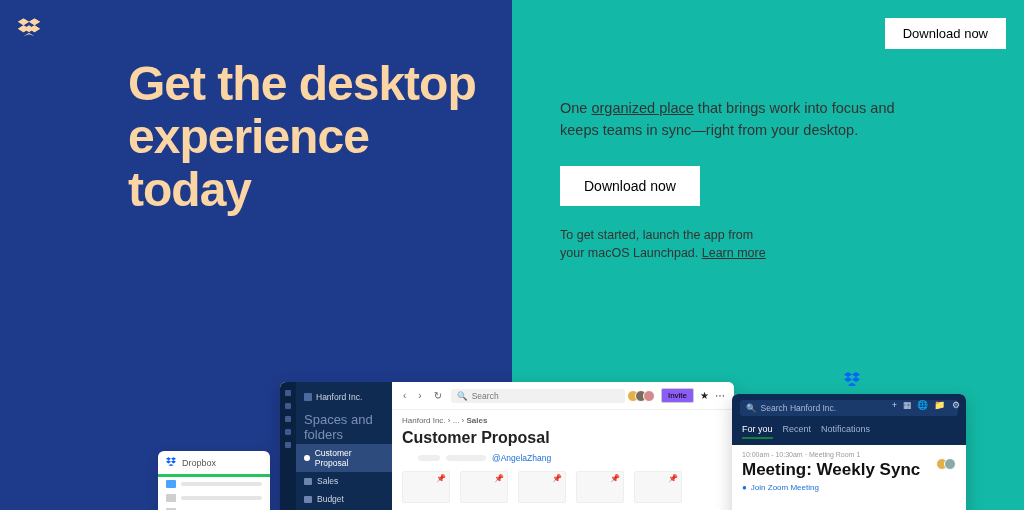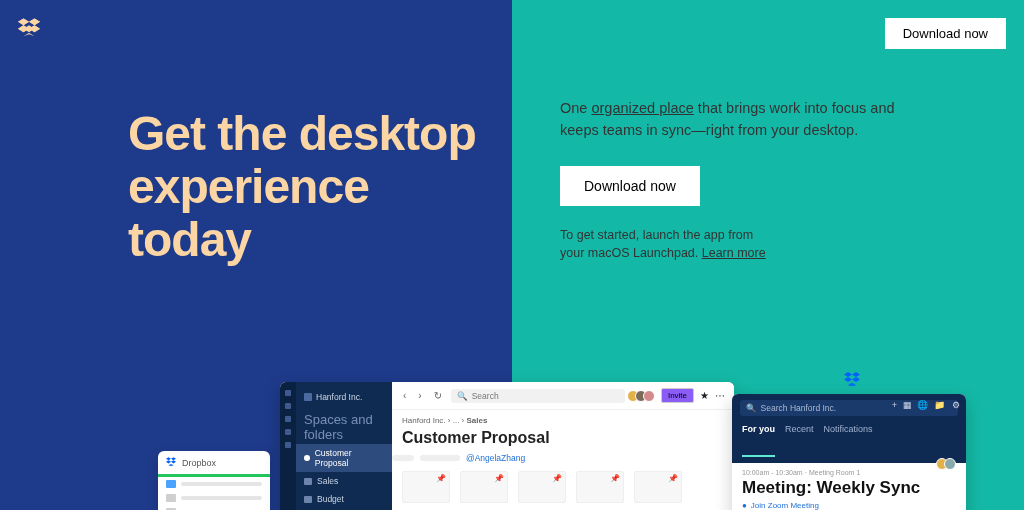--- a/index.html
+++ b/index.html
@@ -42,21 +42,21 @@
     padding: 8px 18px;
     font-size: 13px;
     font-weight: 500;
     cursor: pointer;
   }
   .hero-title {
     color: #fbd5a3;
     font-size: 48px;
     font-weight: 700;
     line-height: 1.1;
-    margin-top: 88px;
+    margin-top: 38px;
     margin-left: 108px;
     letter-spacing: -1px;
   }
   .right-copy {
     margin-top: 74px;
     margin-left: 24px;
     max-width: 360px;
   }
   .tagline {
     color: #333;
@@ -165,21 +165,21 @@
   .av { width:12px; height:12px; border-radius:50%; border:1.5px solid #fff; margin-left:-4px; }
   .invite-btn {
     background:#8b5cf6; border:1px solid #ccc; border-radius:2px;
     font-size:8px; padding:2px 6px;
   }
   .star { font-size:10px; color:#222; }
   .dots { font-size:10px; color:#222; letter-spacing:1px; }
 
   .crumbs { font-size:8px; color:#666; padding:6px 10px 0; }
   .doc-title { font-size:16px; font-weight:700; padding:4px 10px 6px; color:#222; }
-  .doc-meta { display:flex; align-items:center; gap:6px; padding:0 0 8px; font-size:8.5px; }
+  .doc-meta { display:flex; align-items:center; gap:6px; padding:0 26px 8px; font-size:8.5px; }
   .doc-meta .gray-pill { width:22px; height:6px; background:#eee; border-radius:3px; }
   .mention { color:#1e6fd6; }
   .tile-row { display:flex; gap:10px; padding:0 10px; }
   .tile { width:48px; height:32px; background:#f7f7f7; border:1px solid #eee; border-radius:2px; position:relative; }
   .tile .pin { position:absolute; top:2px; right:3px; font-size:8px; color:#888; }
 
   
   .mock-tray {
     position: absolute;
     right: 58px;
@@ -203,21 +203,21 @@
     padding:6px 8px 0;
     font-size:8.5px;
   }
   .tray-search {
     display:flex; align-items:center; gap:4px;
     background:#1a3a6c; border-radius:3px; padding:3px 6px;
     color:#a8b8d2;
   }
   .tray-icons { position:absolute; top:6px; right:6px; display:flex; gap:6px; color:#cdd8ea; font-size:9px; }
   .tray-tabs { display:flex; gap:10px; padding:8px 2px 6px; font-size:9px; }
-  .tray-tabs .tab.active { color:#fff; font-weight:700; border-bottom:2px solid #5eead4; padding-bottom:21px; }
+  .tray-tabs .tab.active { color:#fff; font-weight:400; border-bottom:2px solid #15803d; padding-bottom:3px; }
   .tray-tabs .tab { color:#a0b2cf; padding-bottom:3px; }
   .tray-body { padding:6px 10px; font-size:8.5px; color:#555; }
   .tray-time { font-size:7px; color:#999; }
   .tray-meeting { font-size:17px; font-weight:700; color:#111; margin:2px 0 3px; }
   .tray-join { color:#1e6fd6; font-size:8px; display:flex; align-items:center; gap:4px; }
   .tray-avs { position:absolute; right:10px; top:64px; display:flex; }
   .tray-sug { font-size:10px; color:#888; margin-top:24px; }
 </style>
 </head>
 <body>

